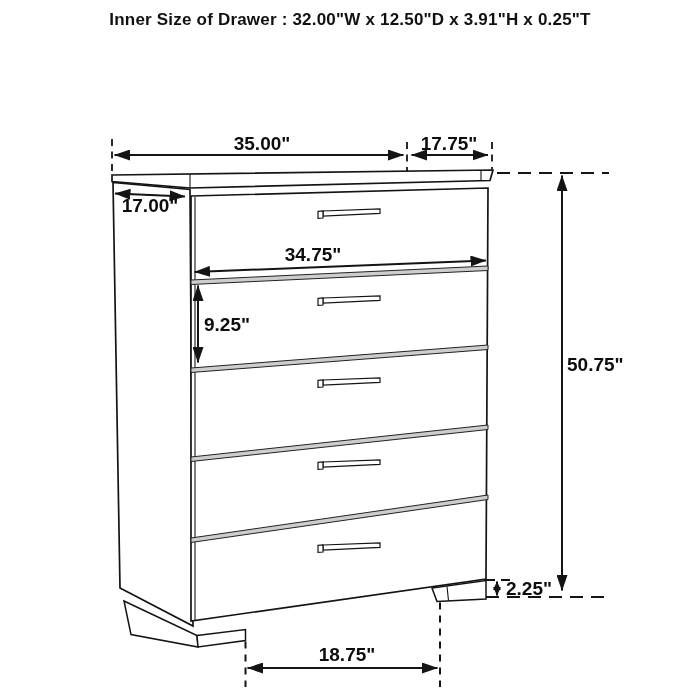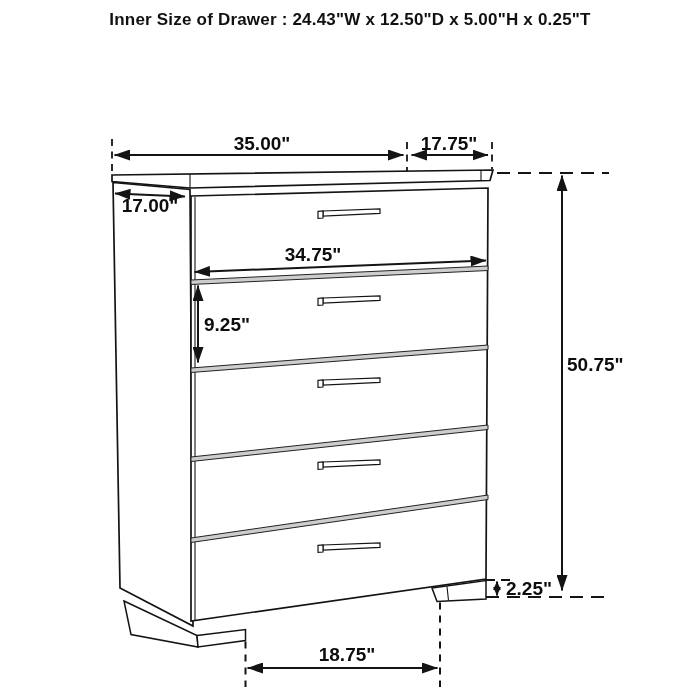--- a/index.html
+++ b/index.html
@@ -14,21 +14,21 @@
   .handle{fill:#ffffff;stroke:#141414;stroke-width:1.2;}
   .dim{stroke:#141414;stroke-width:2;fill:none;}
   .ext{stroke:#141414;fill:none;}
   .lbl{fill:#0d0d0d;font-family:"Liberation Sans","DejaVu Sans",sans-serif;
        font-size:19px;font-weight:bold;}
 </style>
 </head>
 <body>
 
 <div class="page">
-  <div class="title">Inner Size of Drawer : 24.43"W x 12.50"D x 5.00"H x 0.25"T</div>
+  <div class="title">Inner Size of Drawer : 32.00"W x 12.50"D x 3.91"H x 0.25"T</div>
 
   <svg width="700" height="700" viewBox="0 0 700 700">
     <defs>
       <marker id="ah" markerUnits="userSpaceOnUse" markerWidth="16" markerHeight="11" viewBox="0 0 16 11" refX="15.5" refY="5.5" orient="auto-start-reverse">
         <path d="M0 0 L16 5.5 L0 11 Z" fill="#141414"></path>
       </marker>
       <marker id="ahs" markerUnits="userSpaceOnUse" markerWidth="9" markerHeight="8" viewBox="0 0 9 8" refX="8.7" refY="4" orient="auto-start-reverse">
         <path d="M0 0 L9 4 L0 8 Z" fill="#141414"></path>
       </marker>
       <g id="handle">

